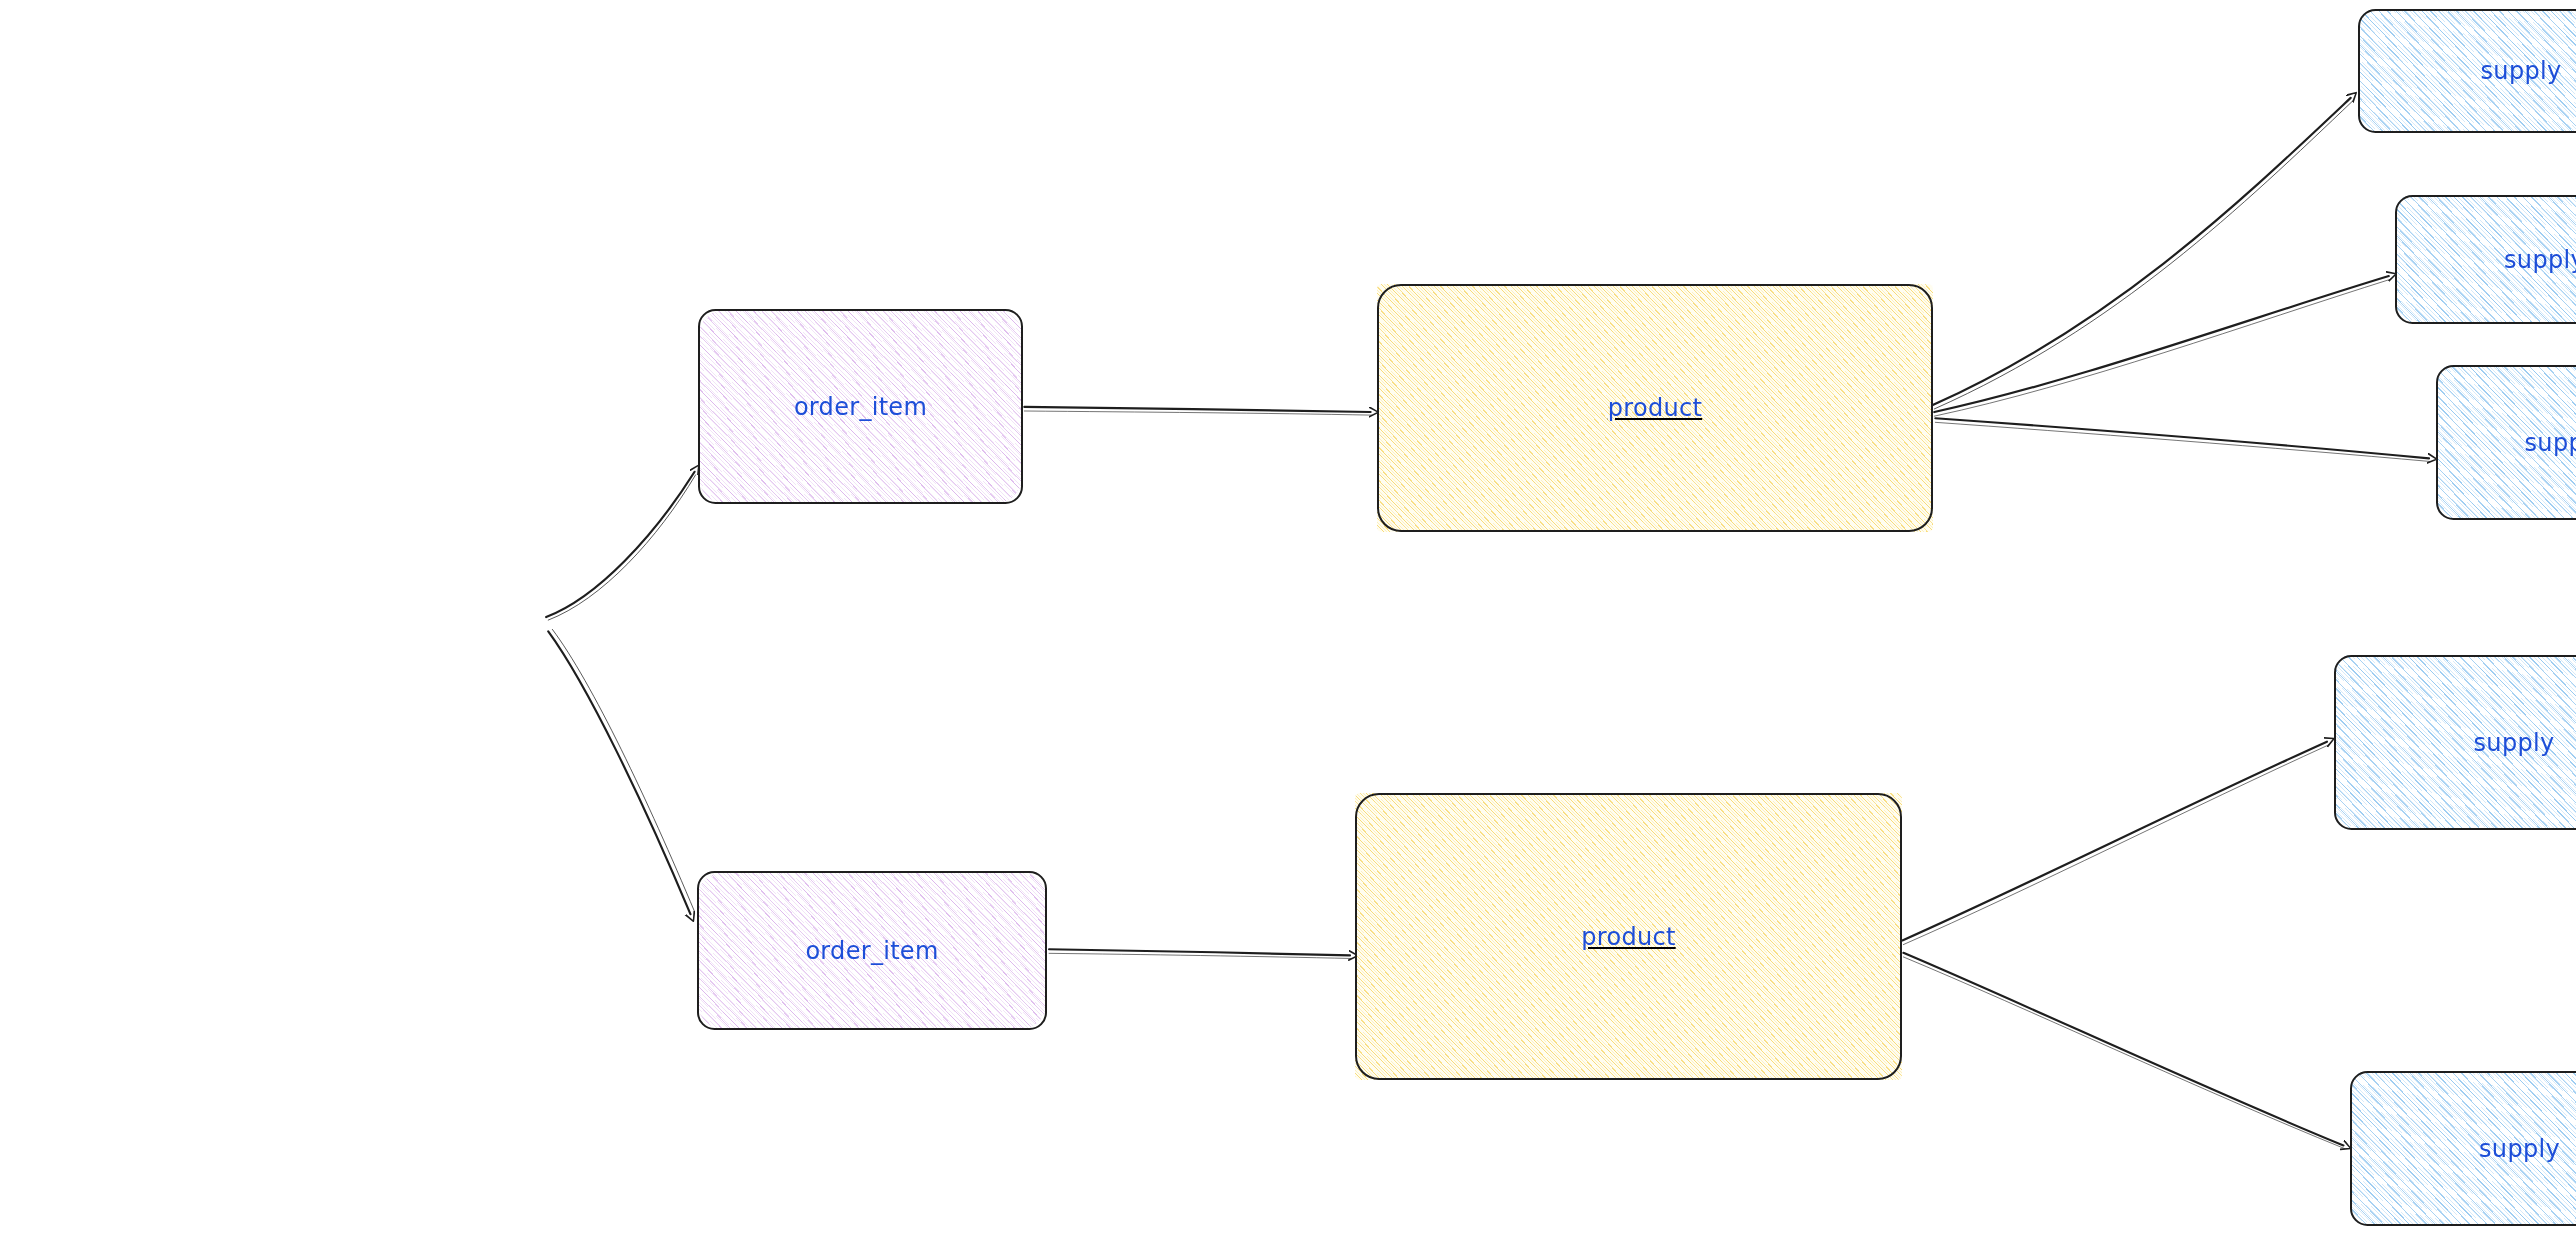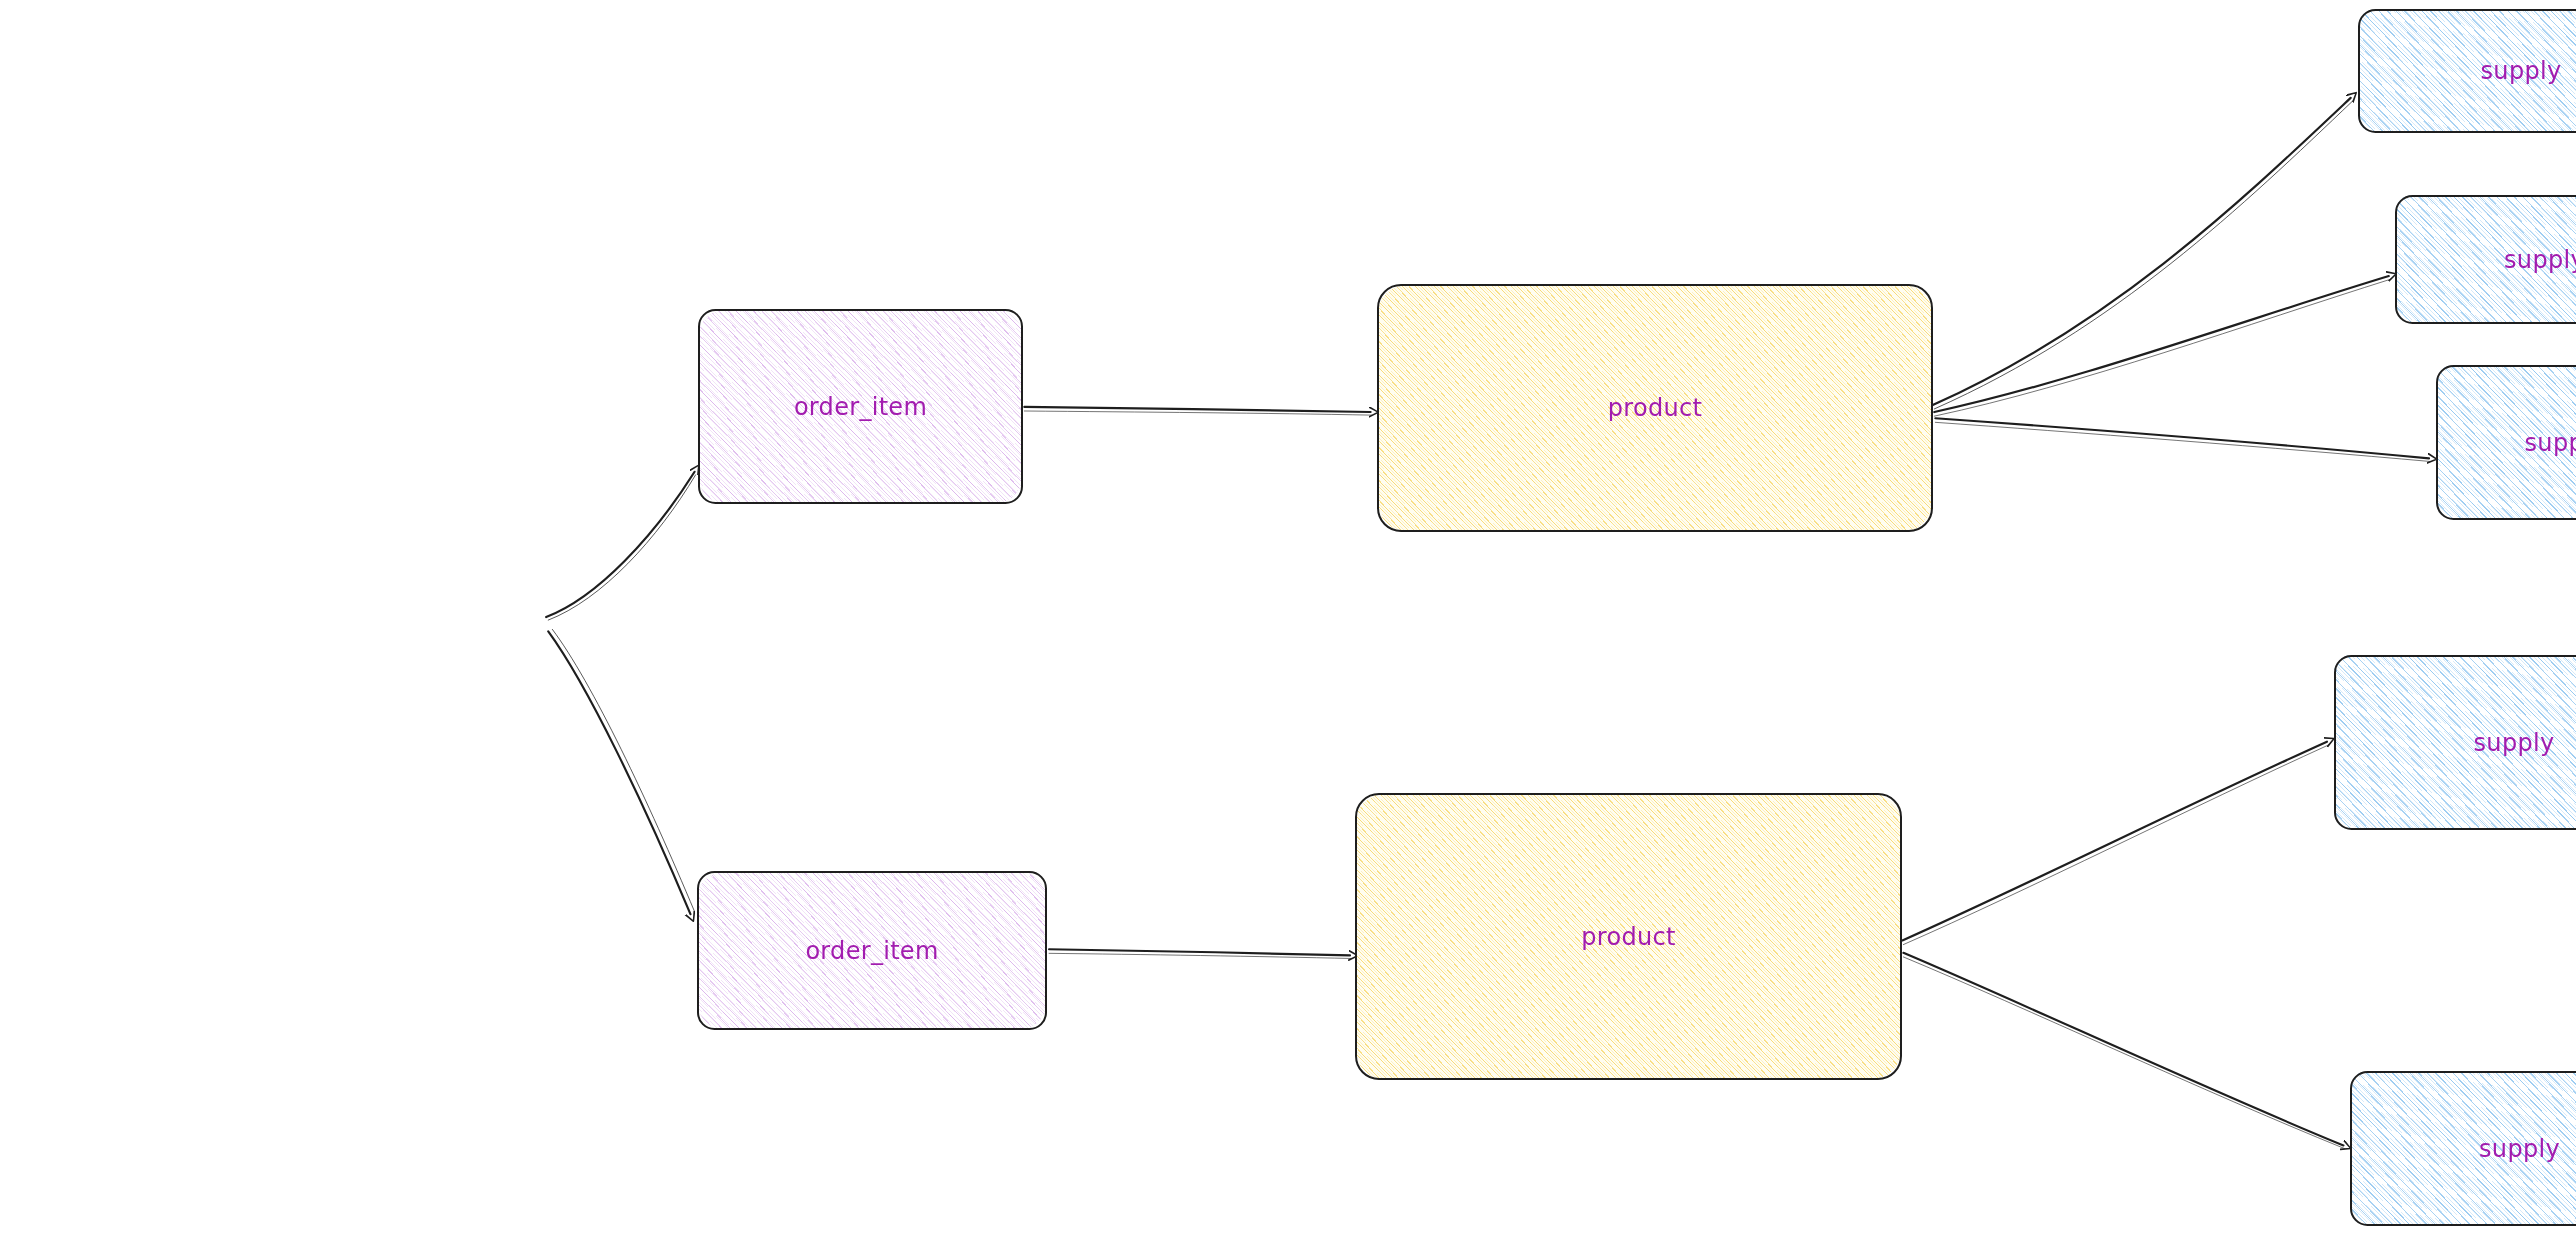--- a/index.html
+++ b/index.html
@@ -1,20 +1,20 @@
 <!DOCTYPE html>
 <html style="font-size:8.2px"><head>
 <meta charset="utf-8">
 <style>
   html,body{margin:0;padding:0;background:#ffffff;}
   #stage{position:relative;width:2700px;height:1233px;background:#ffffff;overflow:hidden;
          font-family:"DejaVu Sans", sans-serif;}
   svg#edges{position:absolute;left:0;top:0;width:2700px;height:1233px;pointer-events:none;}
   .node{position:absolute;box-sizing:border-box;display:flex;align-items:center;justify-content:center;}
-  .node .lbl{position:relative;z-index:3;color:#a21caf;font-size:24px;letter-spacing:0.3px;
+  .node .lbl{position:relative;z-index:3;color:#1d4ed8;font-size:24px;letter-spacing:0.3px;
              font-family:"DejaVu Sans", sans-serif;white-space:nowrap;}
   
   .node .fill{position:absolute;left:0;top:0;right:0;bottom:0;z-index:1;border-radius:inherit;}
   .node .frame{position:absolute;left:0;top:0;right:0;bottom:0;z-index:2;border-radius:inherit;
                pointer-events:none;}
   
   .n-order{border-radius:17.5px;}
   .n-order .fill{
     background:
       repeating-linear-gradient(46deg, rgba(64,192,87,.42) 0 0.8px, rgba(255,255,255,0) 0.8px 6.2px),
@@ -25,21 +25,21 @@
   
   .n-oi{border-radius:29px;}
   .n-oi .fill{
     background:
       repeating-linear-gradient(46deg, rgba(190,120,220,.40) 0 0.8px, rgba(255,255,255,0) 0.8px 6.2px),
       repeating-linear-gradient(46deg, rgba(190,120,220,.20) 0 0.5px, rgba(255,255,255,0) 0.5px 2.6px),
       #ffffff;
   }
   .n-oi .frame{border:2.6px solid #1e1e1e;border-radius:17.5px;}
   
-  .n-prod{border-radius:32px;}
+  .n-prod{border-radius:5px;text-decoration:underline;}
   .n-prod .fill{
     background:
       repeating-linear-gradient(46deg, rgba(245,202,60,.52) 0 0.8px, rgba(255,255,255,0) 0.8px 4.6px),
       repeating-linear-gradient(46deg, rgba(245,202,60,.26) 0 0.5px, rgba(255,255,255,0) 0.5px 2.3px),
       #fffdf0;
   }
   .n-prod .frame{border:2.6px solid #1e1e1e;border-radius:24px;}
   
   .n-sup{border-radius:17.5px;}
   .n-sup .fill{

